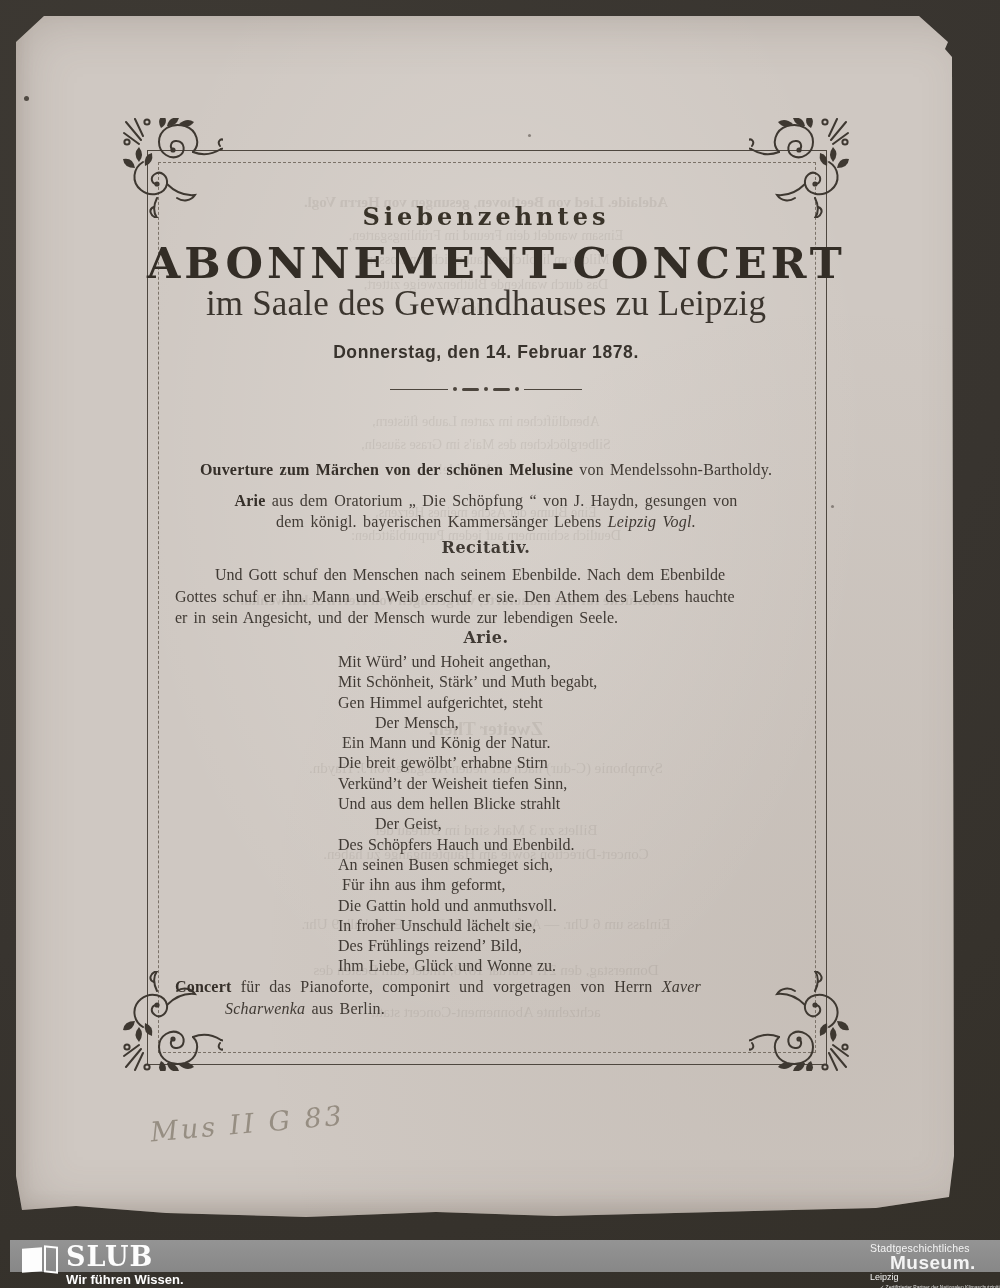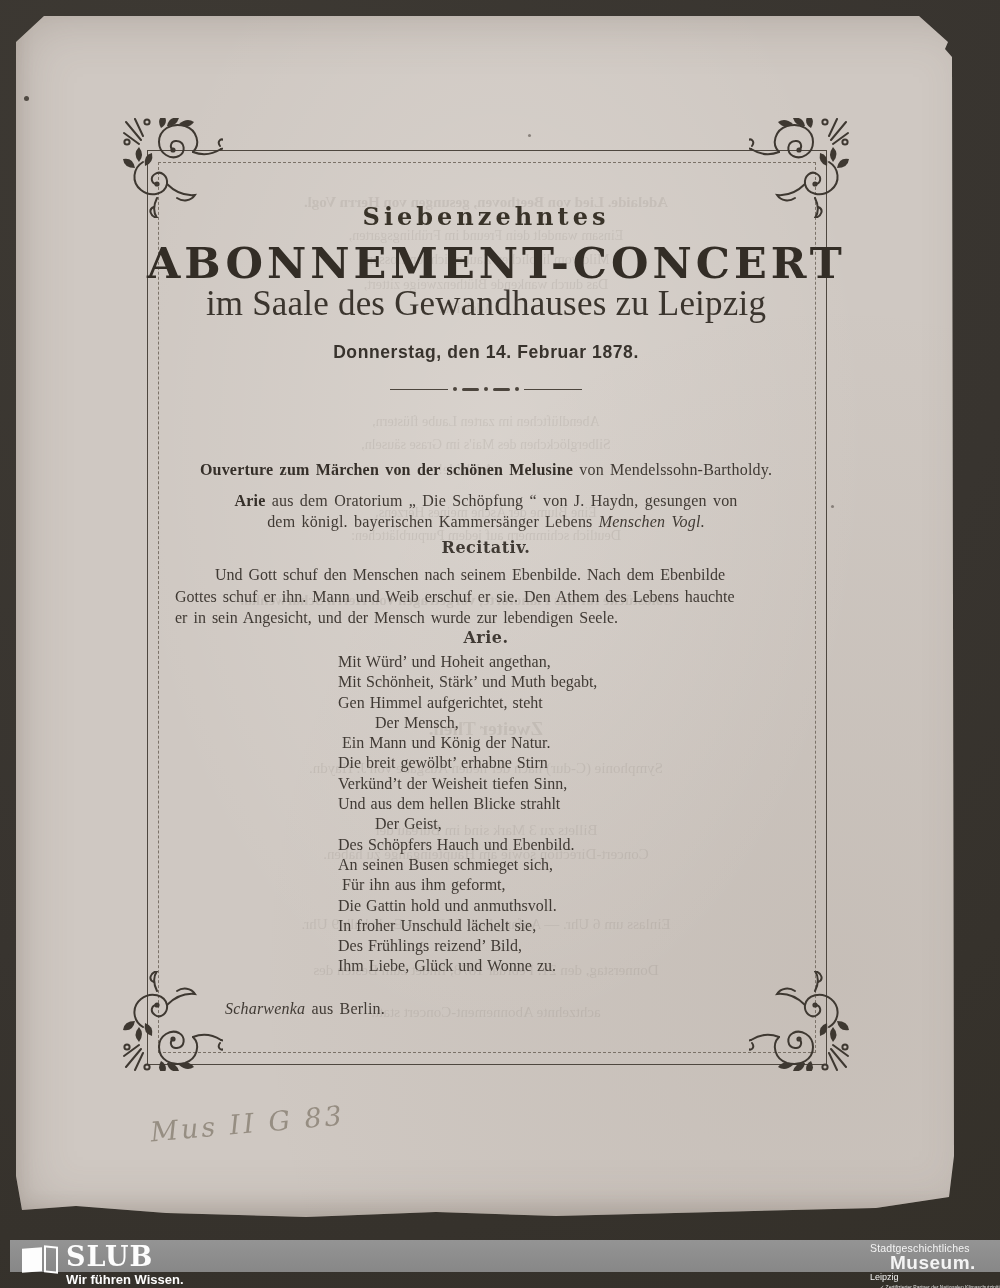--- a/index.html
+++ b/index.html
@@ -211,21 +211,21 @@
 
 
     <div class="line center item1">
       <span class="lead">Ouverture zum Märchen von der schönen Melusine</span><span> von Mendelssohn-Bartholdy.</span>
     </div>
 
     <div class="line center item2a">
       <span class="lead">Arie</span><span> aus dem Oratorium „ Die Schöpfung “ von J. Haydn, gesungen von</span>
     </div>
     <div class="line center item2b">
-      <span>dem königl. bayerischen Kammersänger Lebens </span><span class="it">Menschen Vogl.</span>
+      <span>dem königl. bayerischen Kammersänger Lebens </span><span class="it">Leipzig Vogl.</span>
     </div>
 
     <div class="line center recit-heading">Recitativ.</div>
     <div class="recit">
         <div>Und Gott schuf den Menschen nach seinem Ebenbilde.  Nach dem Ebenbilde</div>
         <div>Gottes schuf er ihn.  Mann und Weib erschuf er sie.  Den Athem des Lebens hauchte</div>
         <div>er in sein Angesicht, und der Mensch wurde zur lebendigen Seele.</div>
       </div>
 
     <div class="line center arie-heading">Arie.</div>
@@ -241,20 +241,23 @@
         <div class="ind2">Der Geist,</div>
         <div>Des Schöpfers Hauch und Ebenbild.</div>
         <div>An seinen Busen schmieget sich,</div>
         <div class="ind1">Für ihn aus ihm geformt,</div>
         <div>Die Gattin hold und anmuthsvoll.</div>
         <div>In froher Unschuld lächelt sie,</div>
         <div>Des Frühlings reizend’ Bild,</div>
         <div>Ihm Liebe, Glück und Wonne zu.</div>
       </div>
 
+    <div class="line item3a">
+      <span class="lead">Concert</span><span> für das Pianoforte, componirt und vorgetragen von Herrn </span><span class="it">Xaver</span>
+    </div>
     <div class="line item3b">
       <span class="it">Scharwenka</span><span> aus Berlin.</span>
     </div>
 
     <div class="handwriting">Mus II G 83</div>
     <div class="pinhole"></div>
     <div class="speck" style="left:815px;top:489px;"></div>
     <div class="speck" style="left:512px;top:118px;"></div>
   </div>
 

